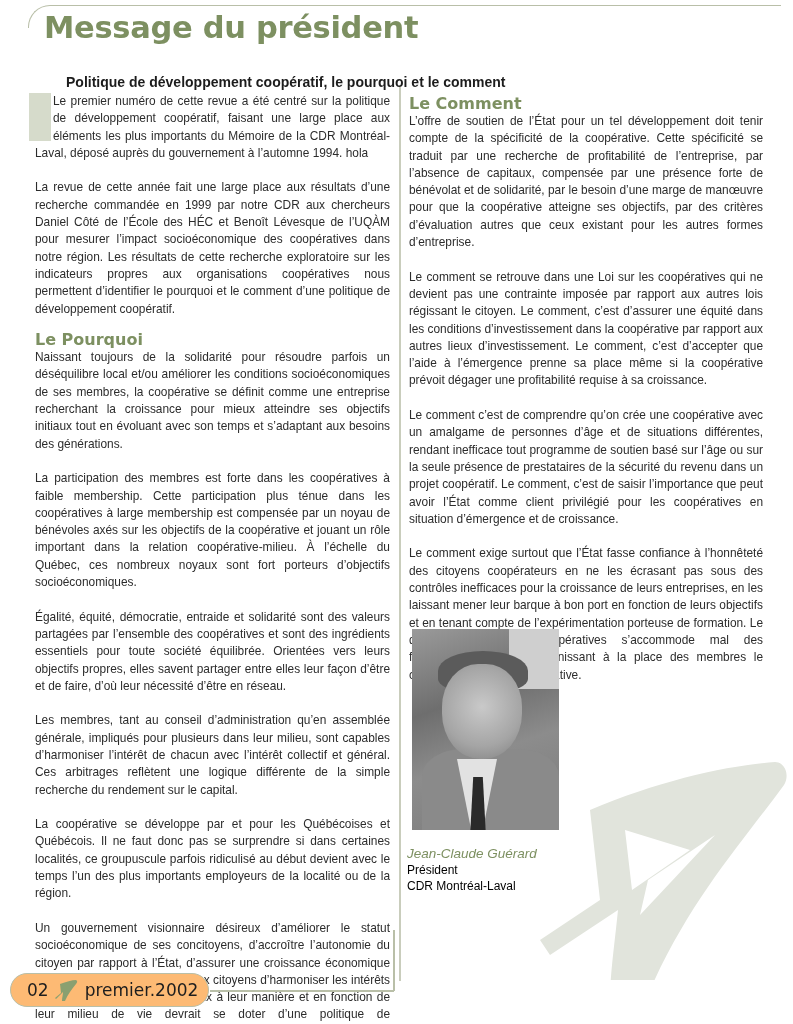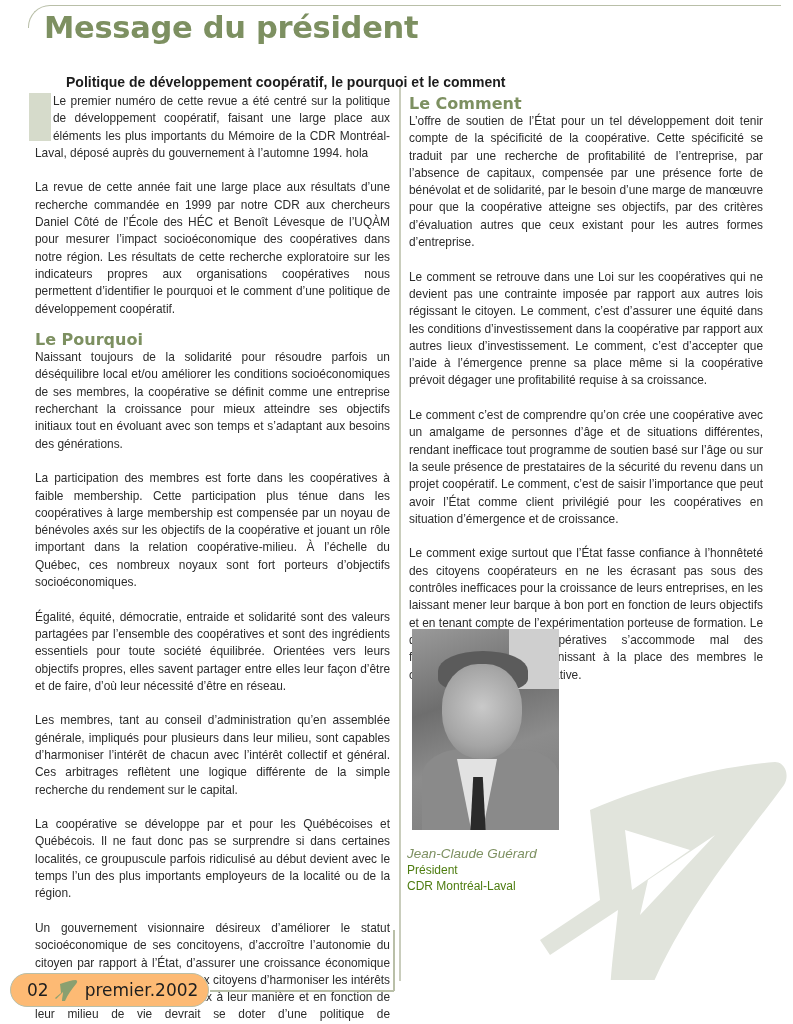--- a/index.html
+++ b/index.html
@@ -29,21 +29,21 @@
            overflow: hidden; }
   .photo-bg { position: absolute; right: 0; top: 0; width: 50px; height: 60px; background: #cfcfcf; }
   .photo-face { position: absolute; left: 30px; top: 35px; width: 80px; height: 95px; border-radius: 45% 45% 48% 48%;
                 background: radial-gradient(circle at 50% 45%, #c9c9c9 0%, #a5a5a5 60%, #7e7e7e 100%); }
   .photo-hair { position: absolute; left: 26px; top: 22px; width: 90px; height: 40px; border-radius: 50% 50% 30% 30%; background: #5b5b5b; }
   .photo-suit { position: absolute; left: 10px; top: 120px; width: 137px; height: 90px; background: #8a8a8a; border-radius: 30% 30% 0 0; }
   .photo-shirt { position: absolute; left: 45px; top: 130px; width: 40px; height: 80px; background: #e2e2e2; clip-path: polygon(0 0, 100% 0, 60% 100%, 40% 100%); }
   .photo-tie { position: absolute; left: 58px; top: 148px; width: 16px; height: 60px; background: #2a2a2a; clip-path: polygon(20% 0, 80% 0, 100% 100%, 0 100%); }
   .caption { position: absolute; left: 407px; top: 838px; font-family: "Liberation Sans", sans-serif; font-size: 12px; line-height: 16px; margin-top: 8px; }
   .caption-name { font-style: italic; font-size: 13.5px; color: #7d9061; font-weight: 300; }
-  .caption-line { color: #4d7c0f; }
+  .caption-line { color: #000000; }
   .swoosh { position: absolute; left: 540px; top: 750px; width: 260px; height: 230px; }
   .footer-rule { position: absolute; left: 210px; top: 990px; width: 184px; height: 1.5px; background: #b9bfa8; }
   .footer-vert { position: absolute; left: 393px; top: 930px; width: 1.5px; height: 61px; background: #b9bfa8; }
   .footer-badge { position: absolute; left: 10px; top: 973px; width: 199px; height: 34px; border: 1.5px solid #b9bfa8;
                   border-radius: 18px; display: flex; align-items: center; padding-left: 16px; box-sizing: border-box;
                   font-family: "DejaVu Sans", sans-serif; font-size: 17px; color: #1e1e1e; background: #fdba74; }
   .footer-icon { width: 26px; height: 24px; margin: 0 6px 0 4px; }
 </style>
 </head>
 <body>

